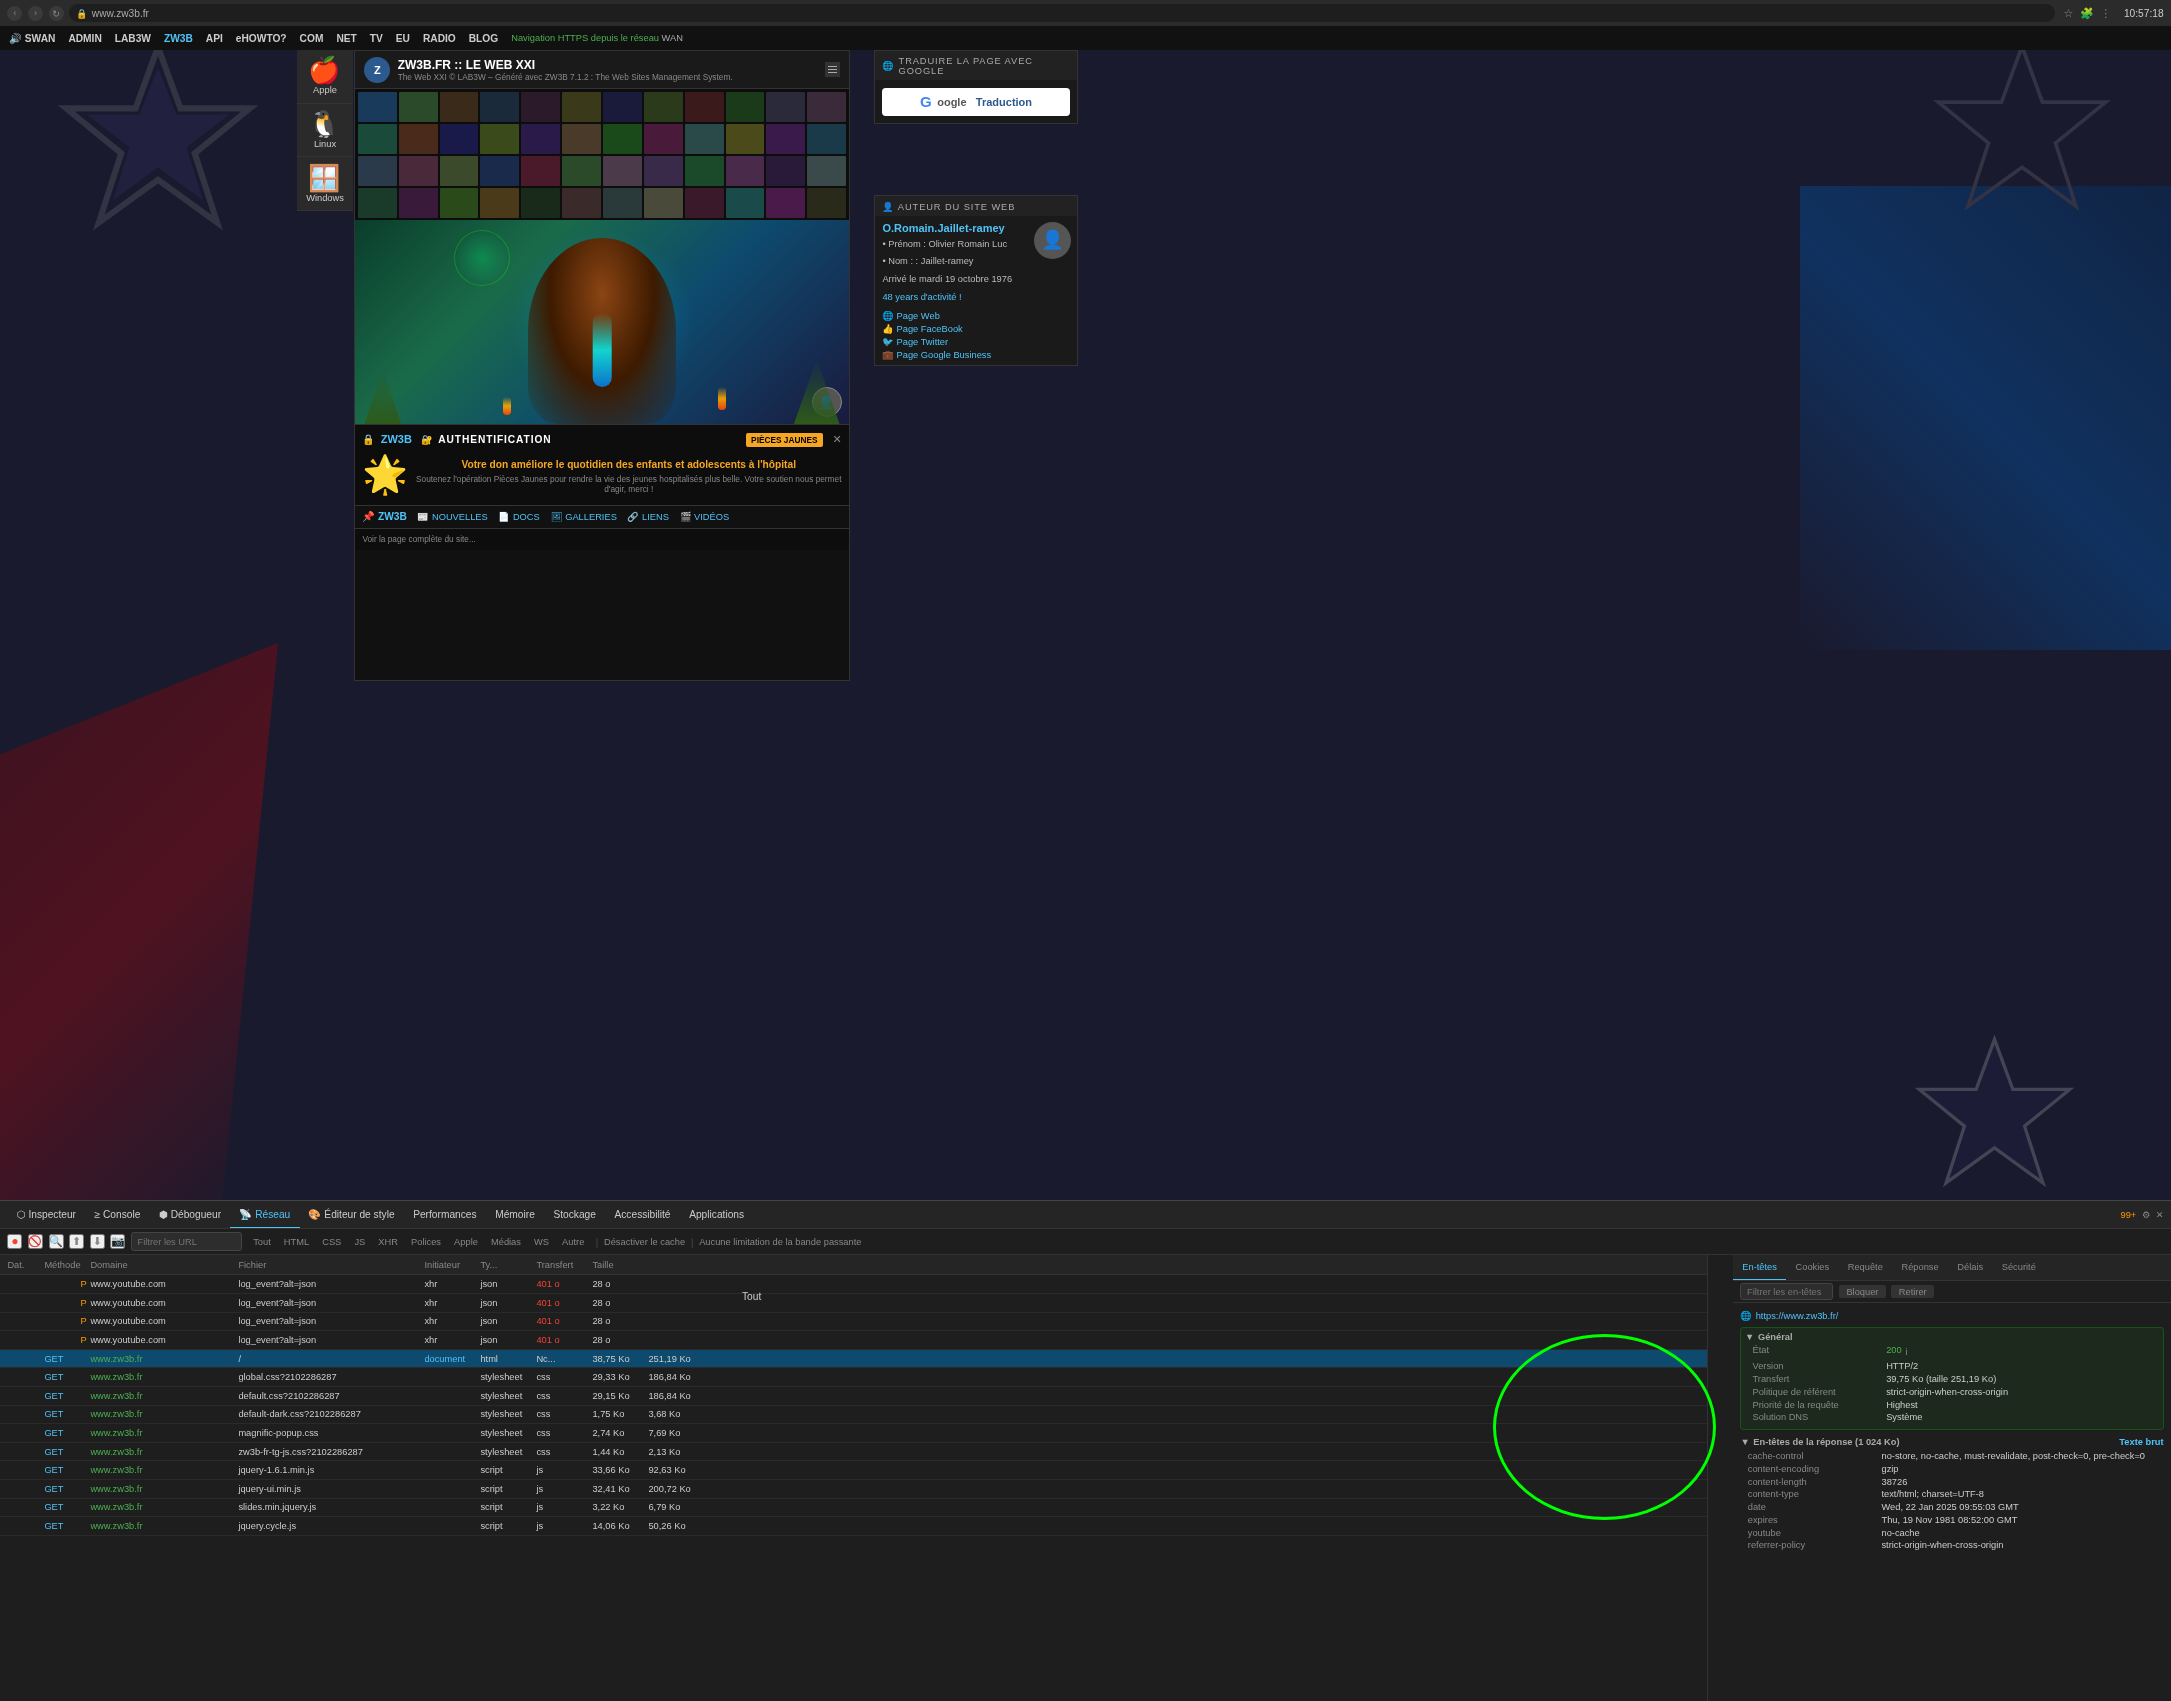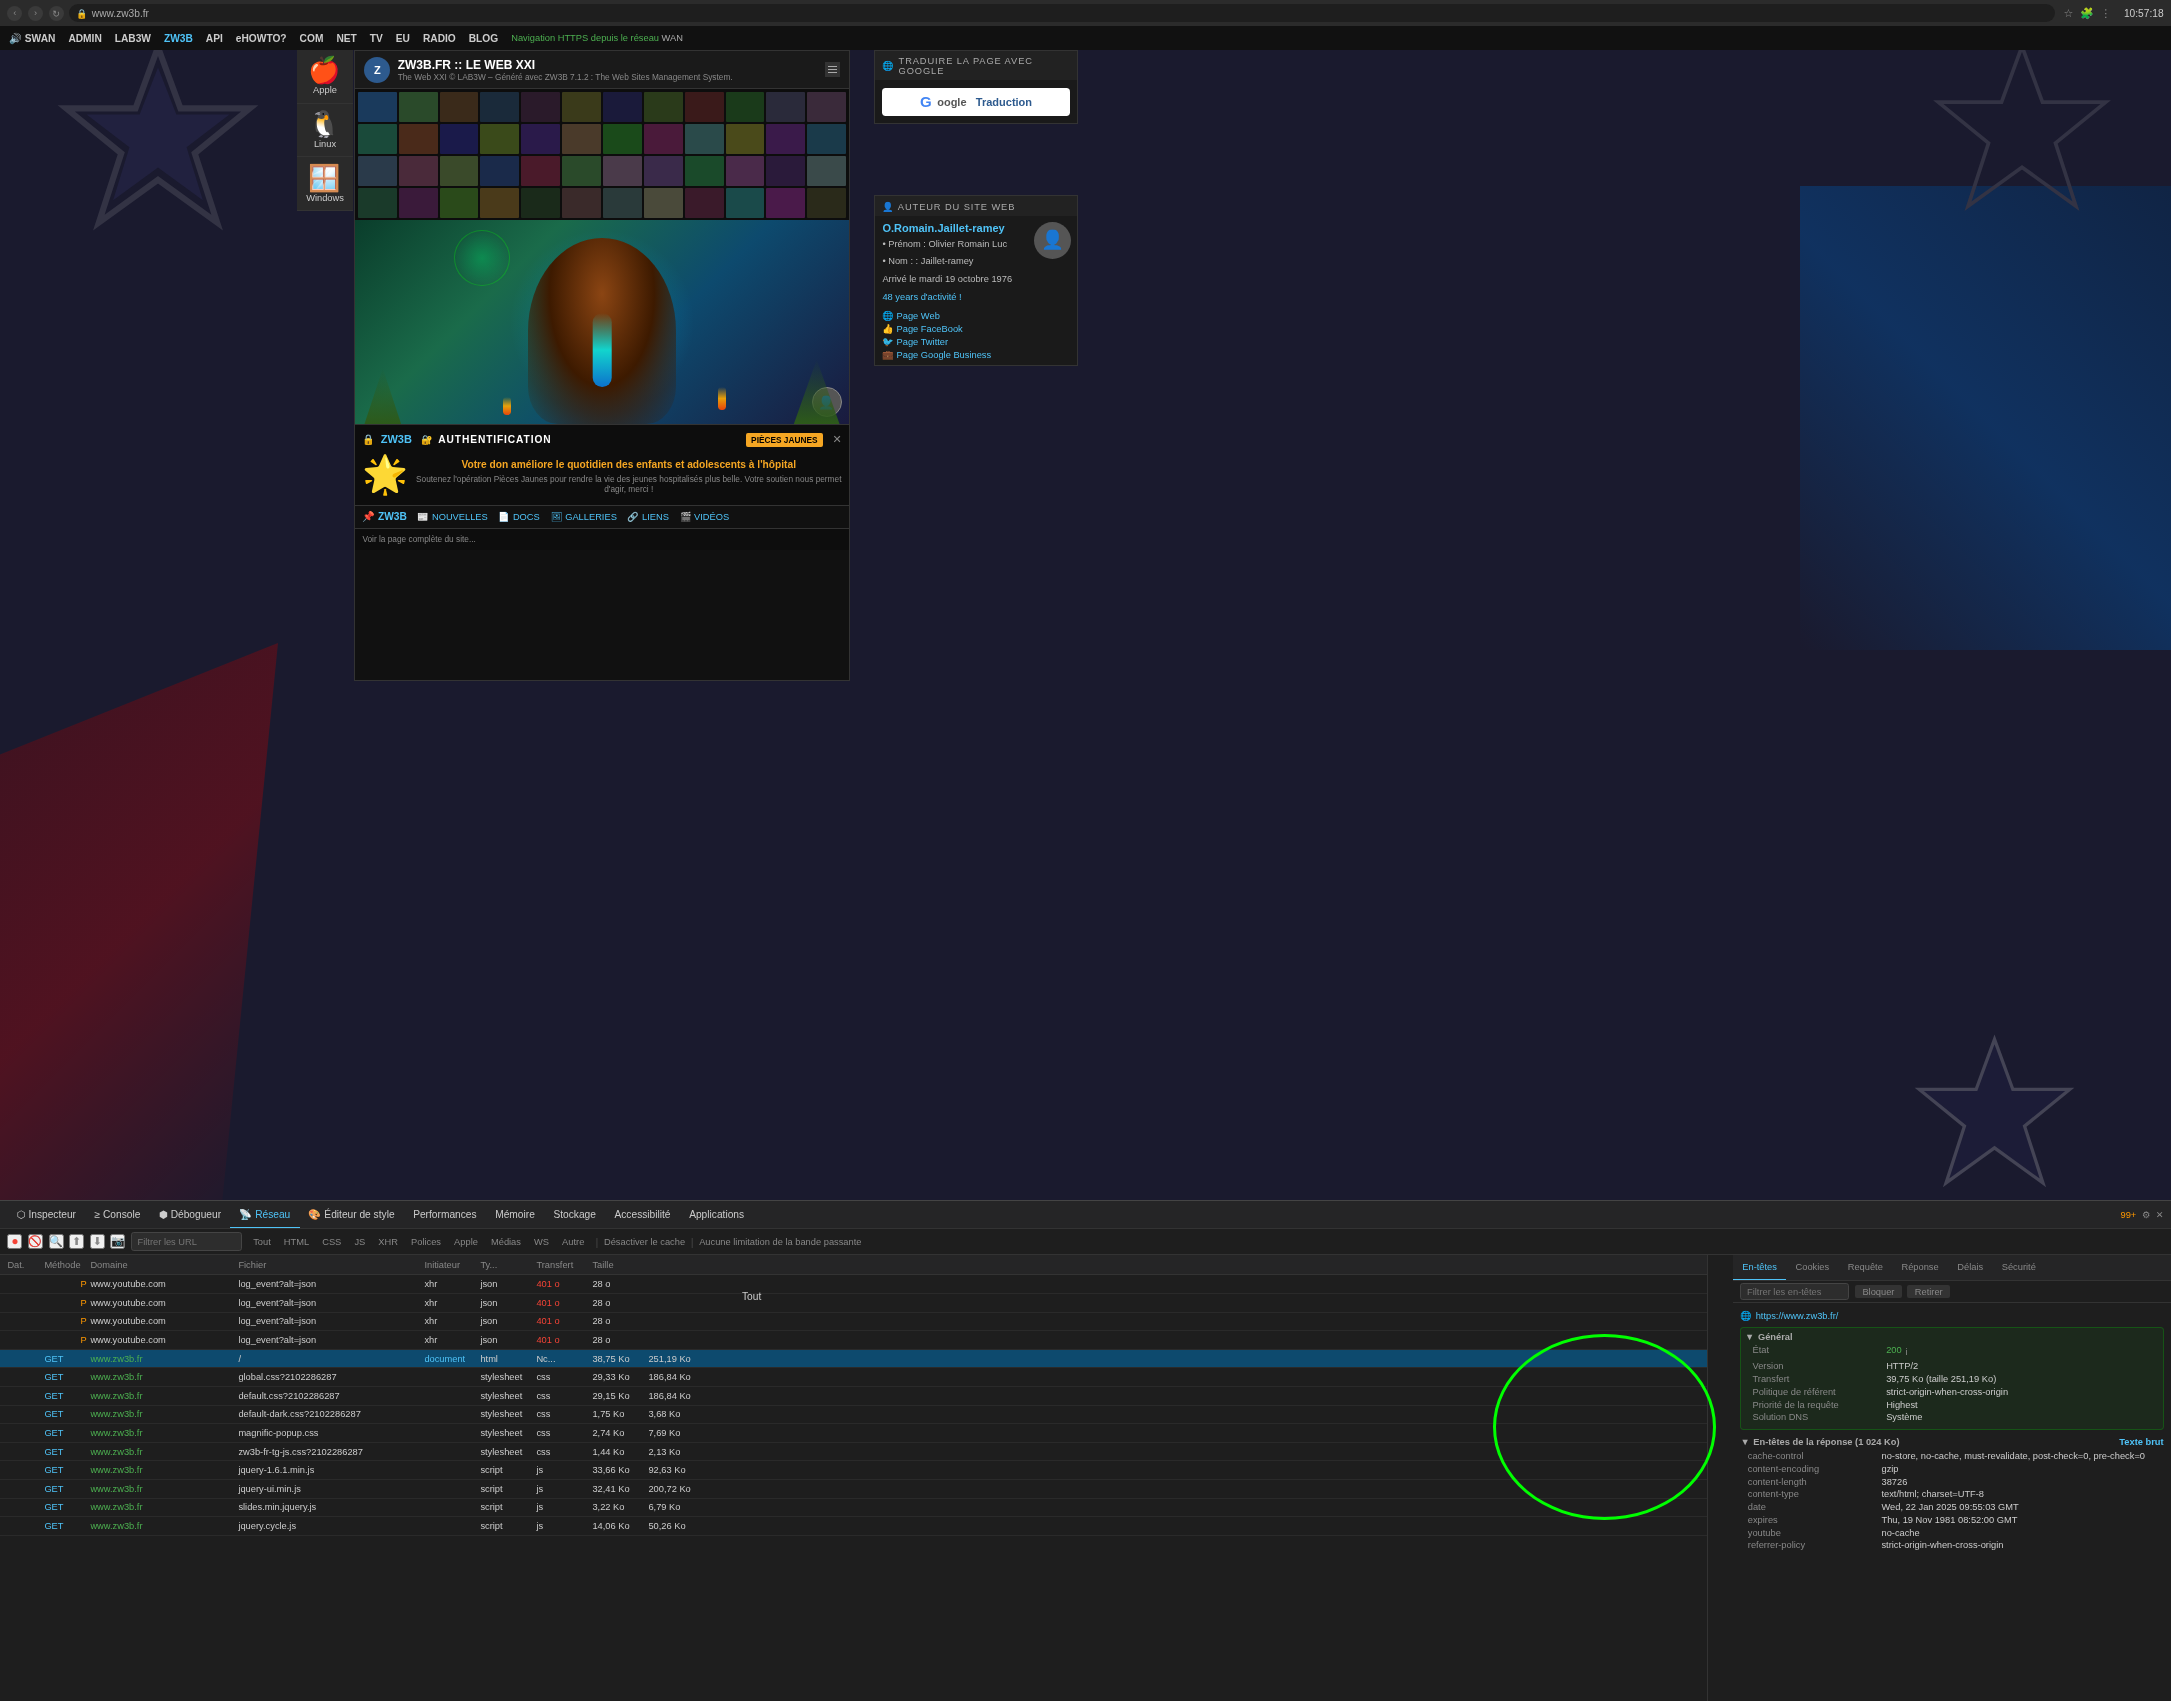--- a/index.html
+++ b/index.html
@@ -431,21 +431,21 @@
       gap: 5.6px;
     }
     .detail-filter {
       height: 16.7px;
       background: #2d2d2d;
       border: 0.9px solid #444;
       border-radius: 2.8px;
       padding: 0 5.6px;
       color: #ccc;
       font-size: 9.3px;
-      width: 109px;
+      width: 93px;
     }
     .detail-filter-btn {
       padding: 1.9px 7.4px;
       background: #333;
       border-radius: 1.9px;
       font-size: 9.3px;
       color: #888;
       cursor: pointer;
     }
     .detail-content {

